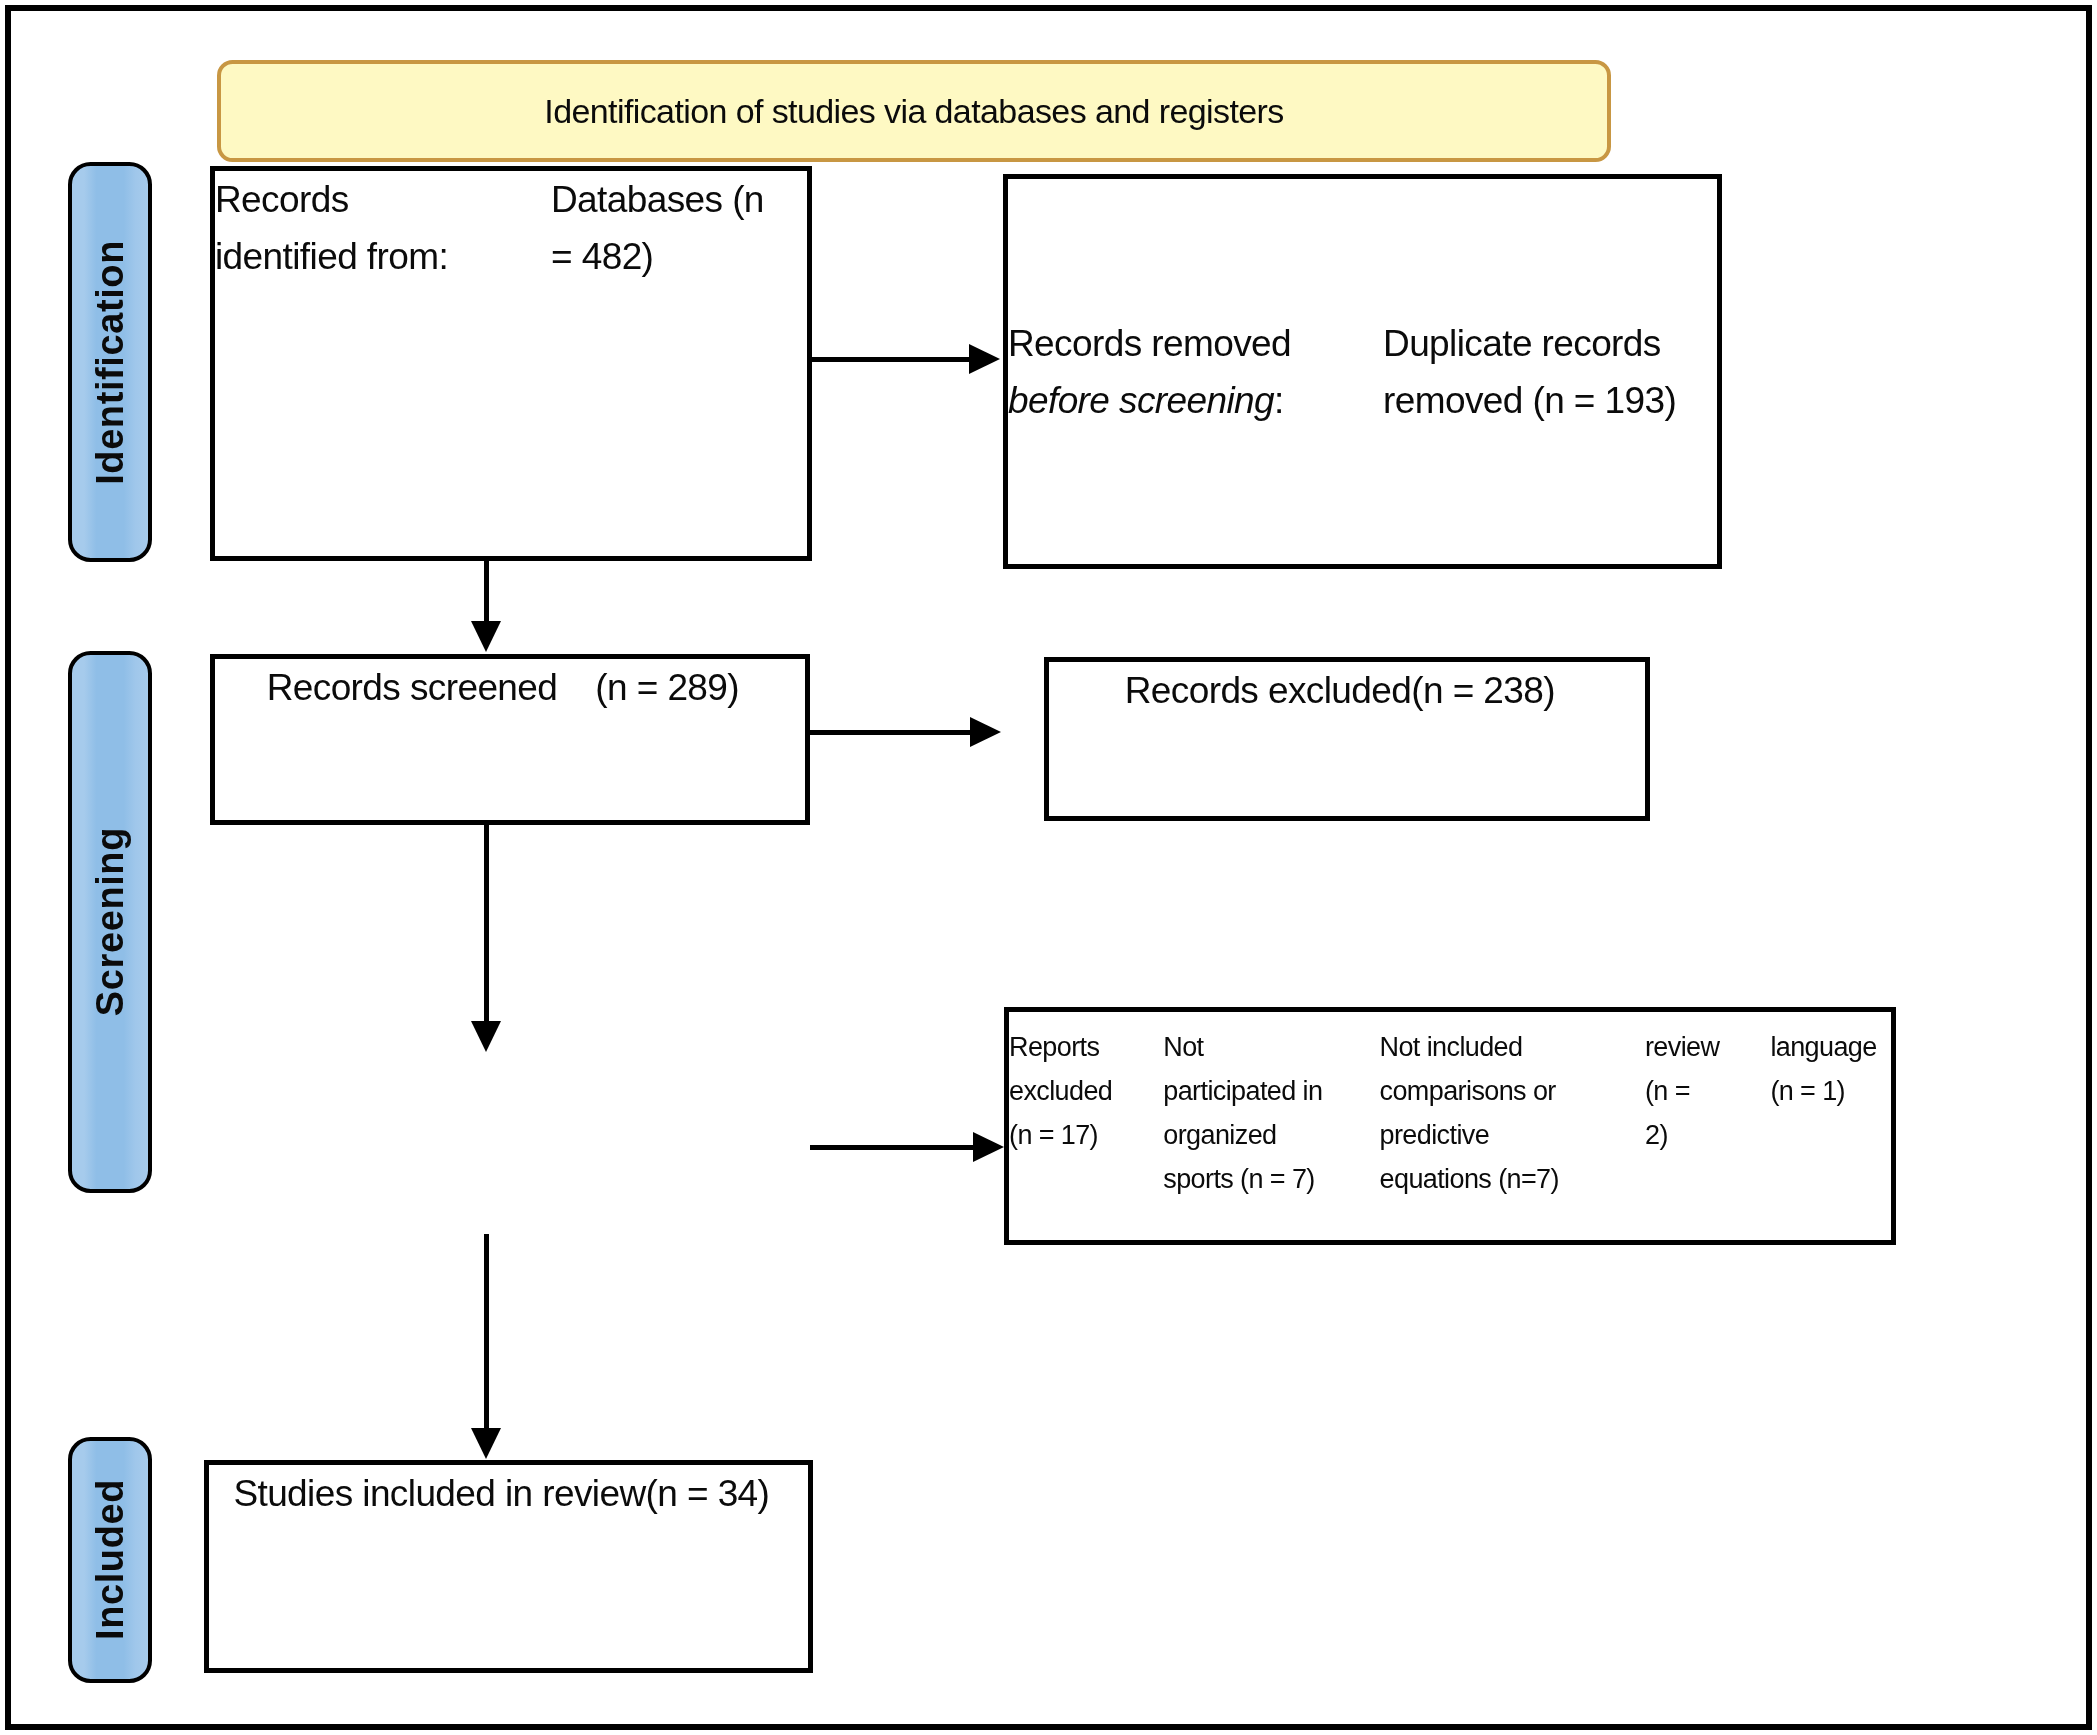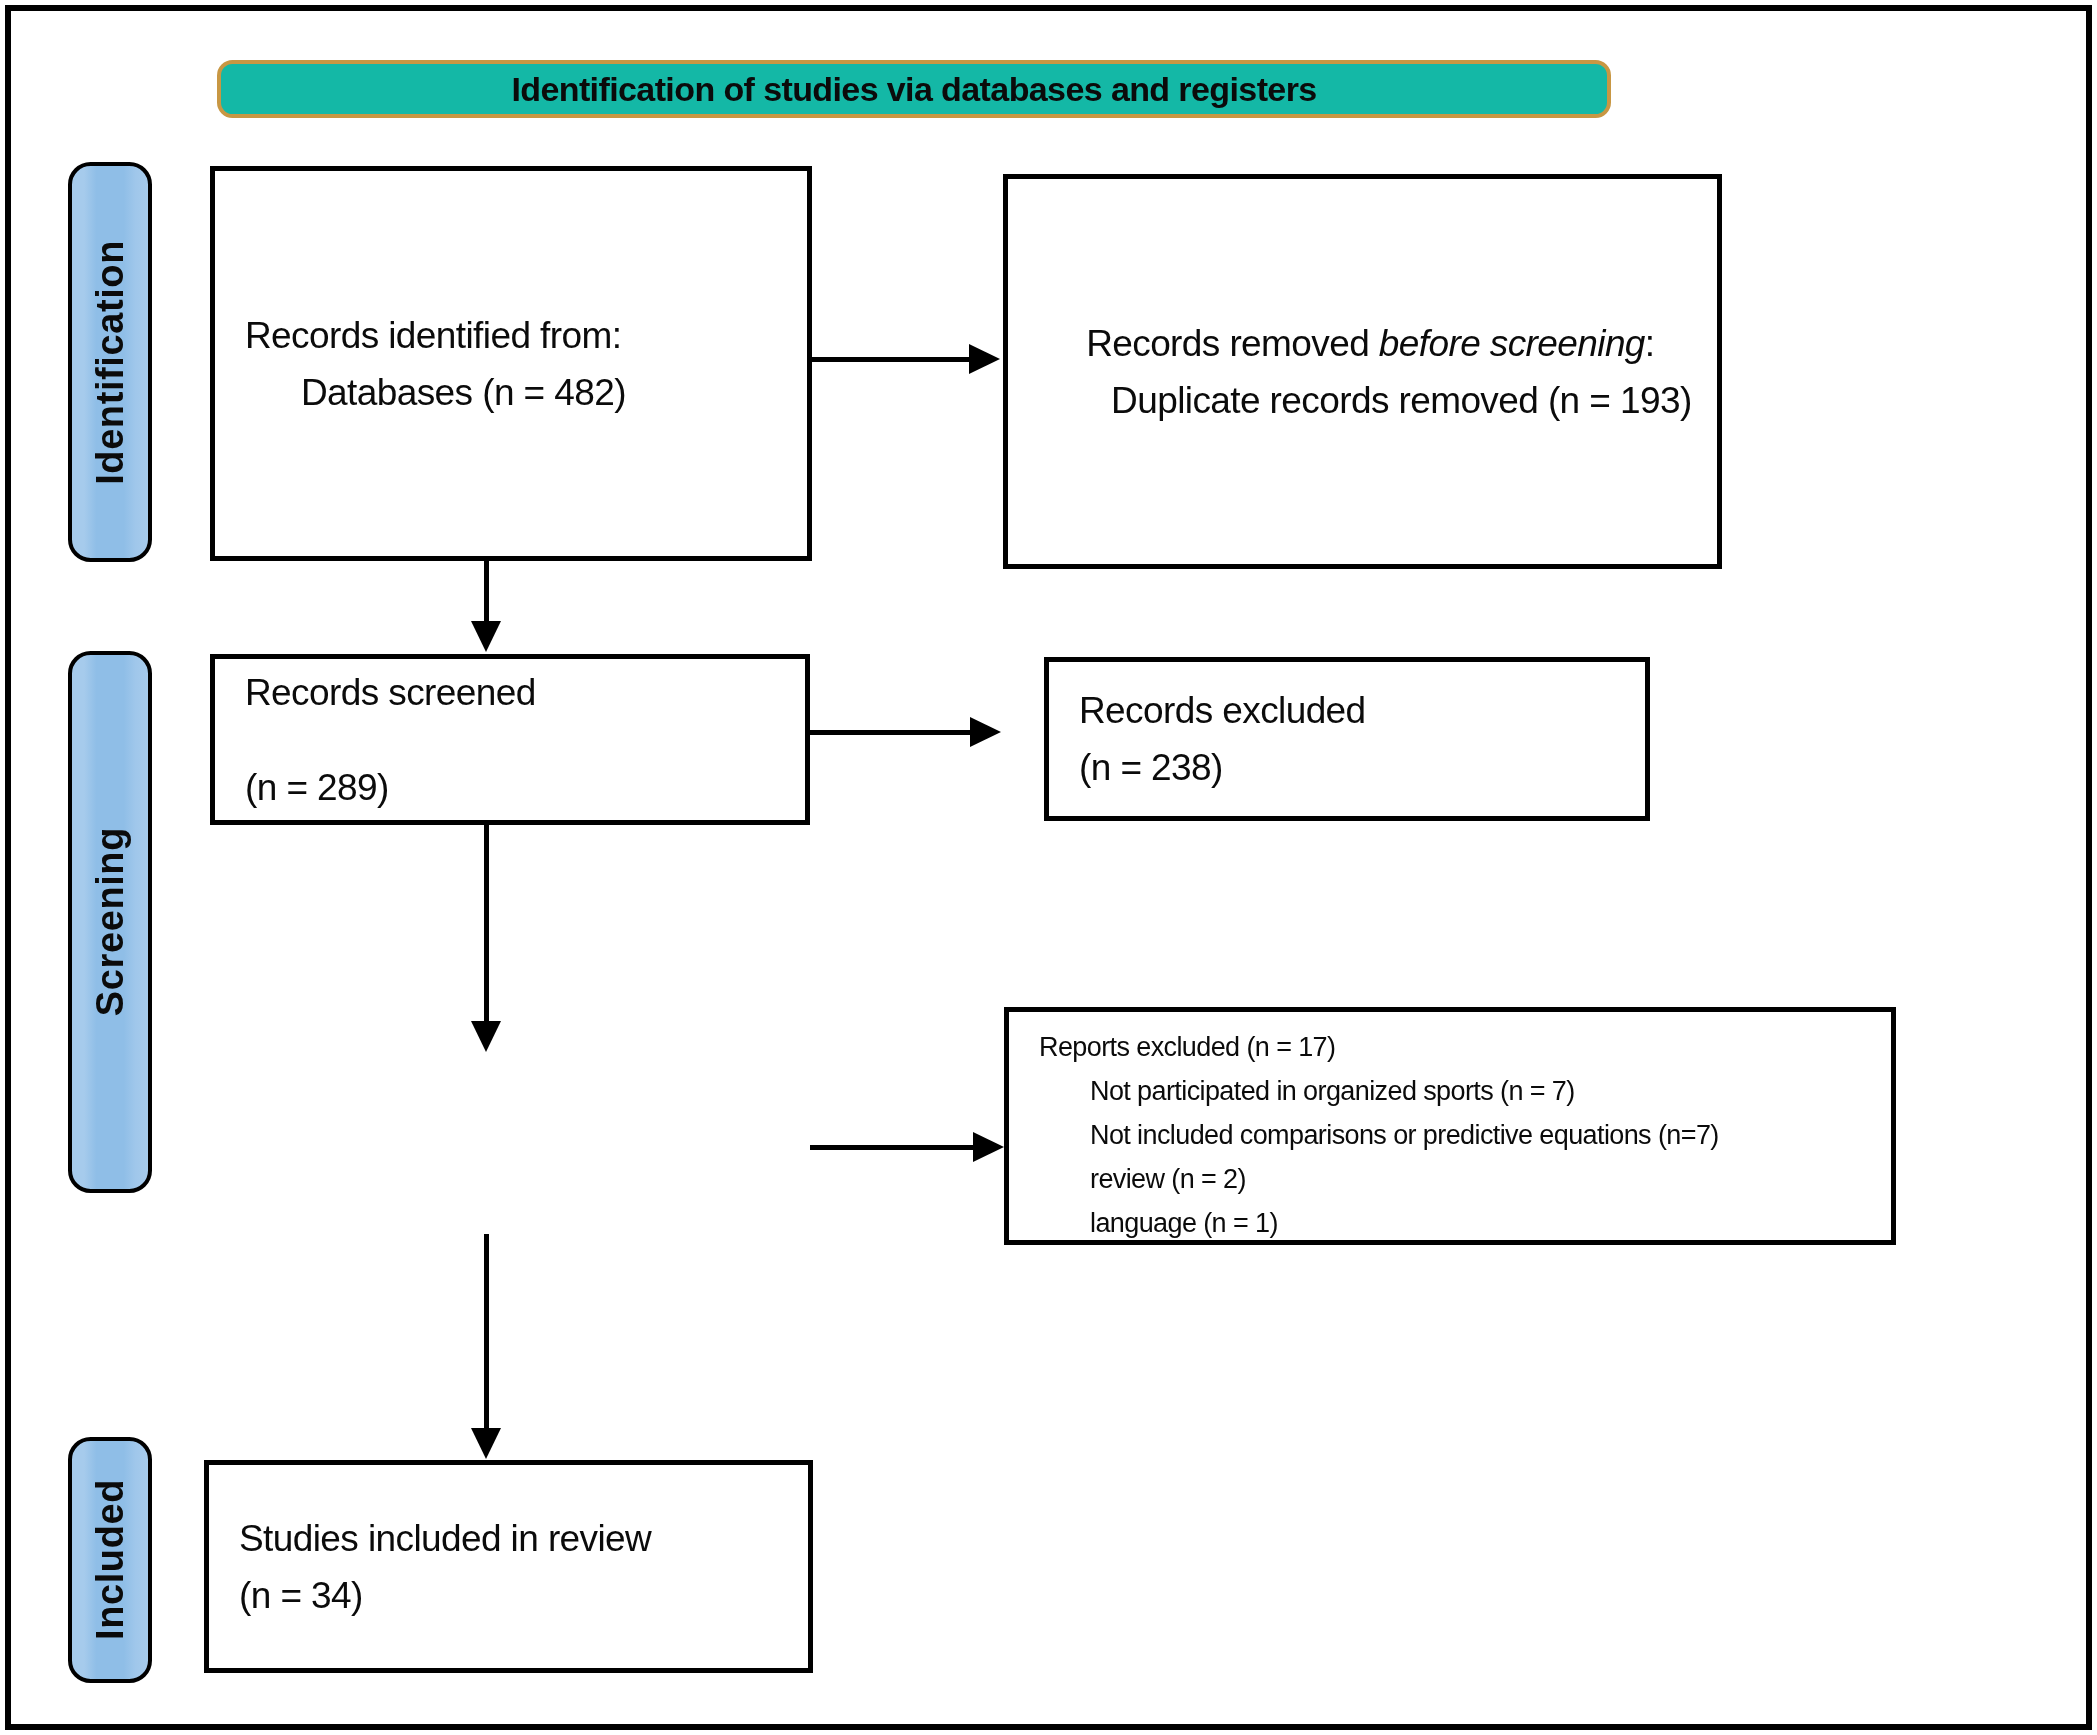--- a/index.html
+++ b/index.html
@@ -15,30 +15,30 @@
   .frame {
     position: absolute;
     left: 4.8px; top: 4.8px;
     width: 2087px; height: 1725px;
     border: 6px solid #000000;
     box-sizing: border-box;
   }
   .banner {
     position: absolute;
     left: 217px; top: 60px;
-    width: 1394px; height: 58px;
+    width: 1394px; height: 102px;
     box-sizing: border-box;
-    background: #14b8a6;
+    background: #fef9c3;
     border: 4.2px solid #C89743;
     border-radius: 15.5px;
     display: flex;
     align-items: center;
     justify-content: center;
     font-size: 34px;
-    font-weight: bold;
+    font-weight: normal;
     letter-spacing: -0.6px;
     color: #0b0b0b;
   }
   .stage-label {
     position: absolute;
     left: 68px;
     width: 84px;
     box-sizing: border-box;
     background: linear-gradient(90deg, #A6CBEC 0%, #A6CBEC 16%, #8FBEE7 32%, #8FBEE7 68%, #A0C7EB 84%, #A6CBEC 100%);
     border: 4.8px solid #000000;
@@ -55,23 +55,22 @@
     letter-spacing: 0.6px;
     color: #0b0b0b;
     white-space: nowrap;
   }
   .flow-box {
     position: absolute;
     box-sizing: border-box;
     background: #ffffff;
     border: 5.4px solid #000000;
     display: flex;
-    flex-direction: column;
+    flex-direction: row;
     justify-content: center;
-    padding-left: 30px;
     padding-right: 14.3px;
     font-size: 37px;
     line-height: 57px;
     letter-spacing: -0.6px;
     color: #0b0b0b;
   }
   .flow-box .indent1 { padding-left: 56px; }
   .flow-box .indent2 { padding-left: 62px; }
   .box-reports-excluded {
     justify-content: flex-start;

